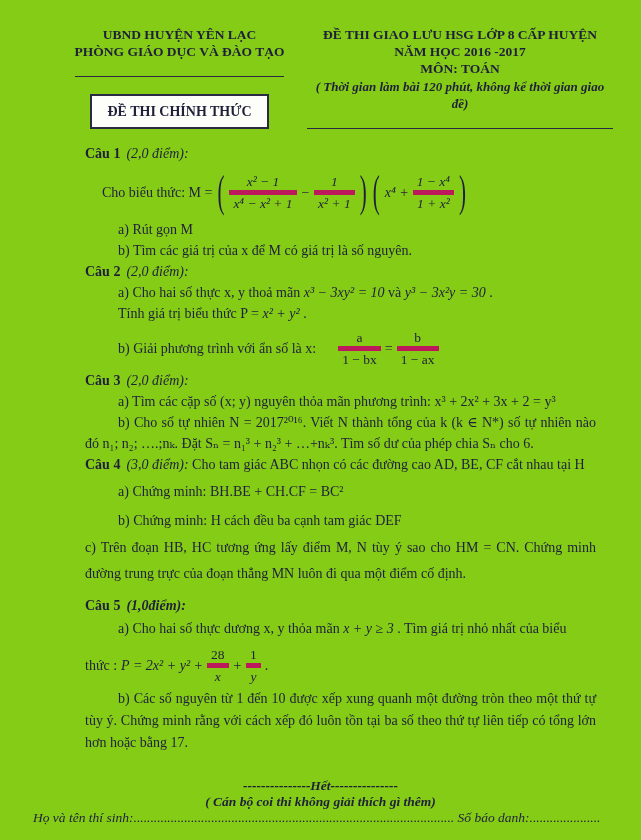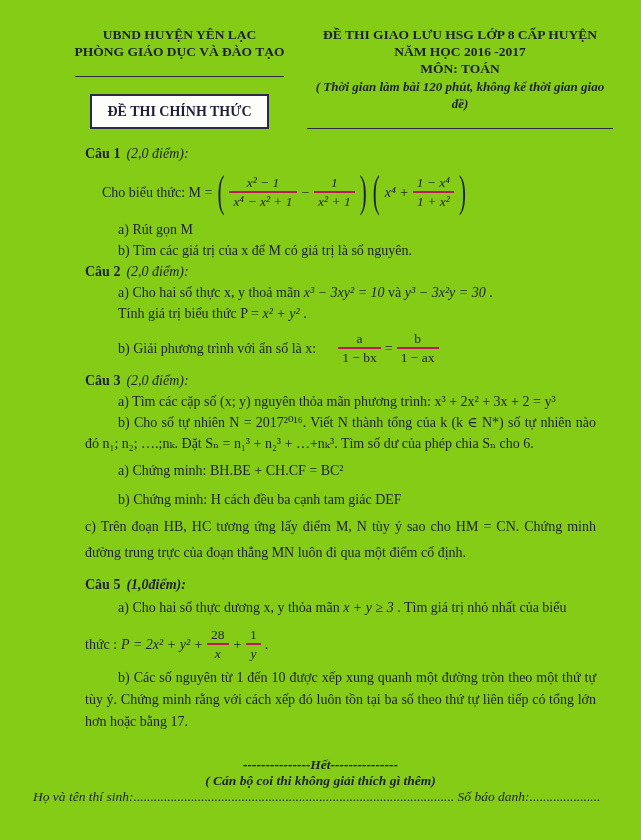--- a/index.html
+++ b/index.html
@@ -29,21 +29,21 @@
   .qtitle{margin:0;}
   .qlabel{font-weight:bold;margin-right:6px;}
   .pts{font-style:italic;text-align:center;}
   .line{margin:0;}
   .ind2{padding-left:33px;}
   .just{text-align:justify;text-indent:33px;margin:0;}
   .noindent{text-indent:0;}
   .row{display:flex;align-items:center;gap:4px;}
   .frac{display:inline-block;text-align:center;vertical-align:middle;
         font-size:13.5px;line-height:15px;}
-  .frac .num{display:block;border-bottom:2px solid #be185d;padding:0 4px 1px;}
+  .frac .num{display:block;border-bottom:5px solid #be185d;padding:0 4px 1px;}
   .frac .den{display:block;padding:1px 4px 0;}
   .bparen{display:inline-block;transform:scaleY(2.15);font-size:21px;
           font-weight:400;padding:0 1px;line-height:21px;}
   .formula-q1{margin:5px 0 4px 17px;min-height:46px;}
   .formula-q2b{margin:4px 0 2px 33px;min-height:40px;align-items:center;}
   .formula-q5{margin:2px 0 2px 0;min-height:42px;}
   .sp8{margin-top:8px;}
   .sp6{margin-top:6px;}
   .sp4{margin-top:4px;}
   .wide{line-height:26px;}
@@ -117,20 +117,21 @@
       <span class="frac">
           <span class="num">b</span>
           <span class="den">1 − ax</span>
         </span>
     </div>
 
     <p class="qtitle"><span class="qlabel">Câu 3</span><span class="pts">(2,0 điểm):</span></p>
     <p class="line ind2 nowrap">a) Tìm các cặp số (x; y) nguyên thỏa mãn phương trình:  x³ + 2x² + 3x + 2 = y³</p>
     <p class="just">b) Cho số tự nhiên N = 2017²⁰¹⁶. Viết N thành tổng của k (k ∈ N*) số tự nhiên nào đó n₁; n₂; ….;nₖ. Đặt Sₙ = n₁³ + n₂³ + …+nₖ³. Tìm số dư của phép chia Sₙ cho 6.</p>
 
+    <p class="just noindent"><span class="qlabel">Câu 4</span><span class="pts">(3,0 điểm):</span><span> </span><span>Cho tam giác ABC nhọn có các đường cao AD, BE, CF cắt nhau tại H</span></p>
     <p class="line ind2 nowrap sp6">a) Chứng minh: BH.BE + CH.CF = BC²</p>
     <p class="line ind2 nowrap sp8">b) Chứng minh: H cách đều ba cạnh tam giác DEF</p>
     <p class="just noindent wide sp4"><span>c) Trên đoạn HB, HC tương ứng lấy điểm M, N tùy ý sao cho   HM = CN. </span><span>Chứng minh đường trung trực của đoạn thẳng MN luôn đi qua một điểm cố định.</span></p>
 
     <p class="qtitle sp8"><span class="qlabel">Câu 5</span><span class="pts bold">(1,0điểm):</span></p>
     <p class="line ind2 nowrap wide"><span>a) Cho hai số thực dương x, y thỏa mãn  </span><span class="math">x + y ≥ 3</span><span> . Tìm giá trị nhỏ nhất của biểu</span></p>
     <div class="row formula-q5">
       <span>thức : </span>
       <span class="math">P = 2x² + y² +</span>
       <span class="frac">

